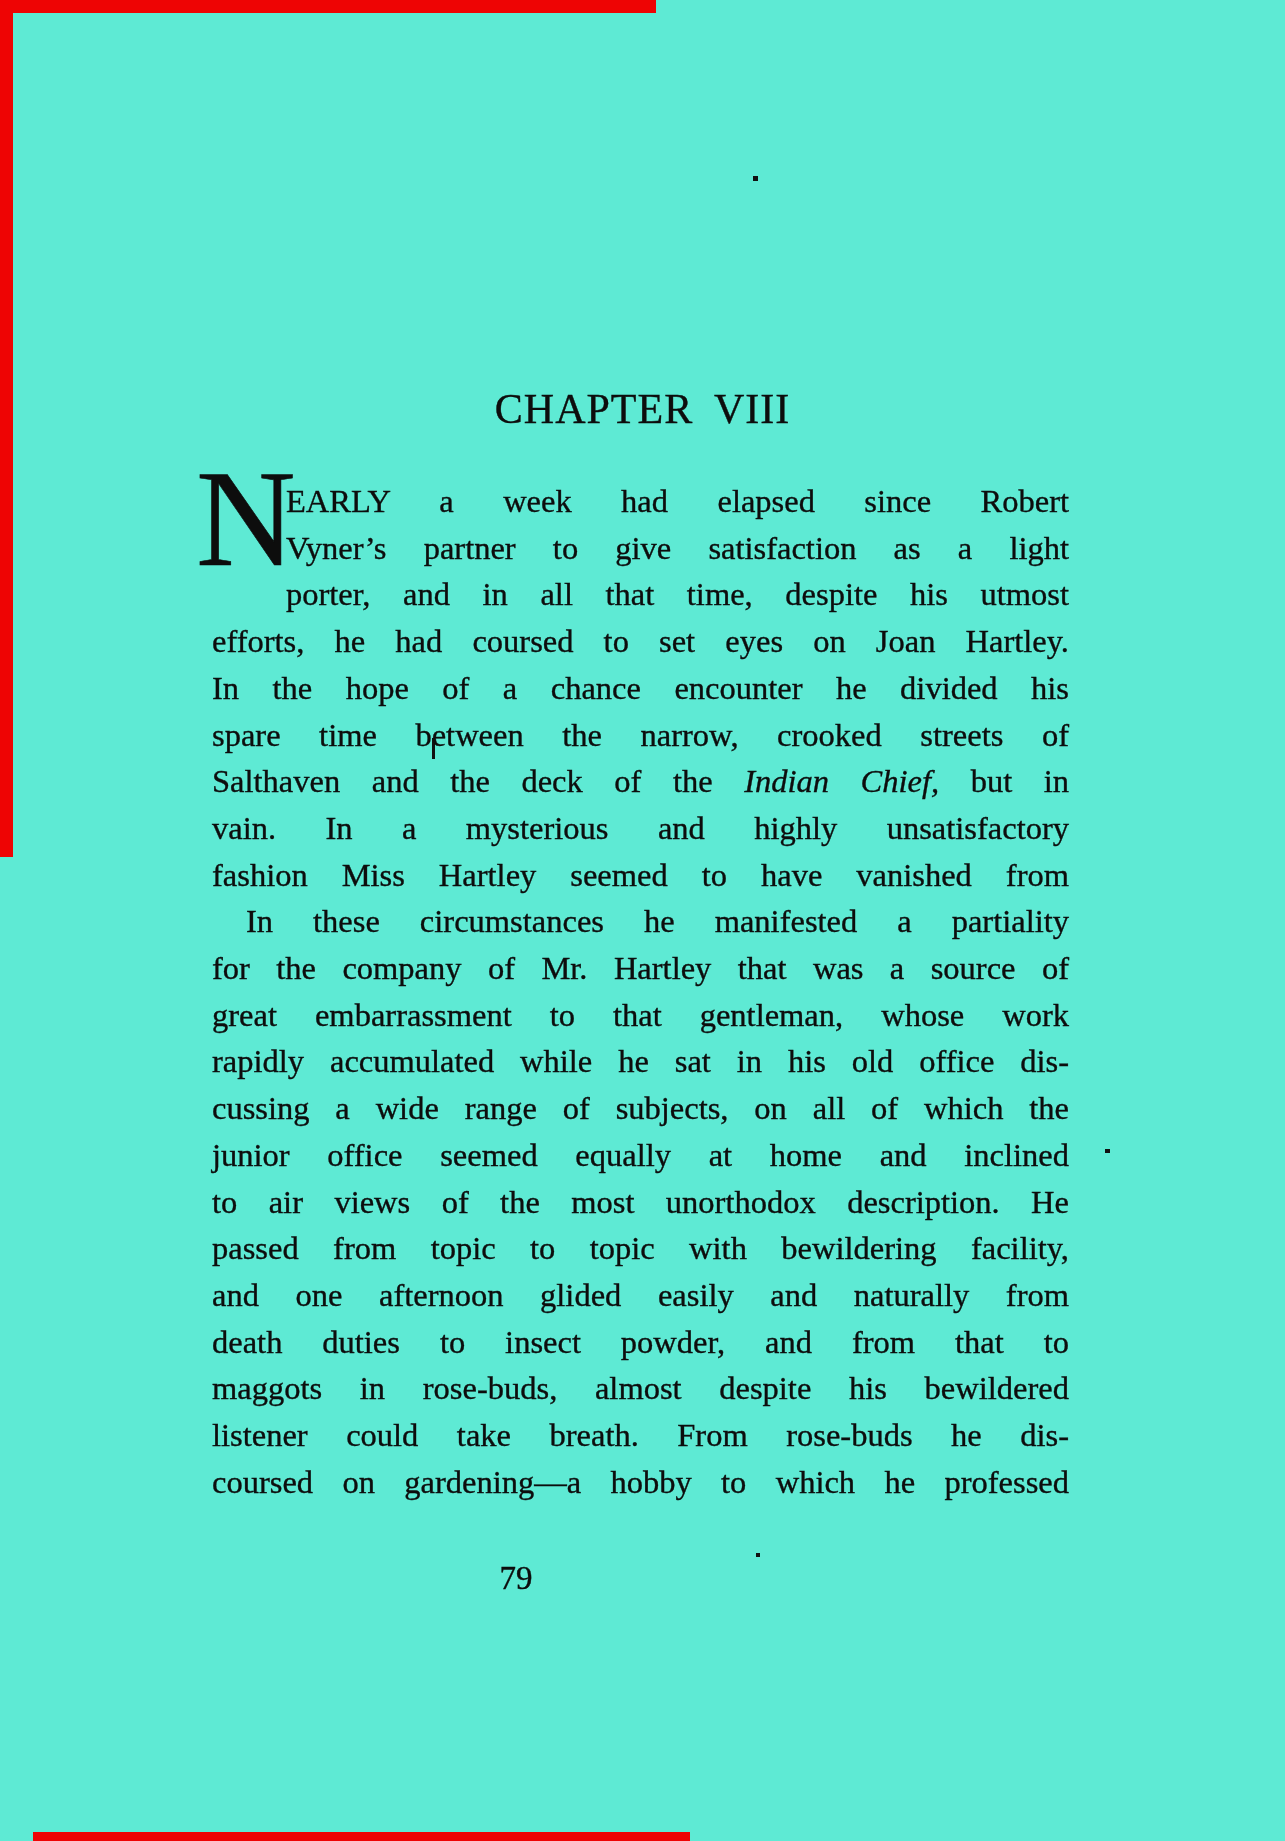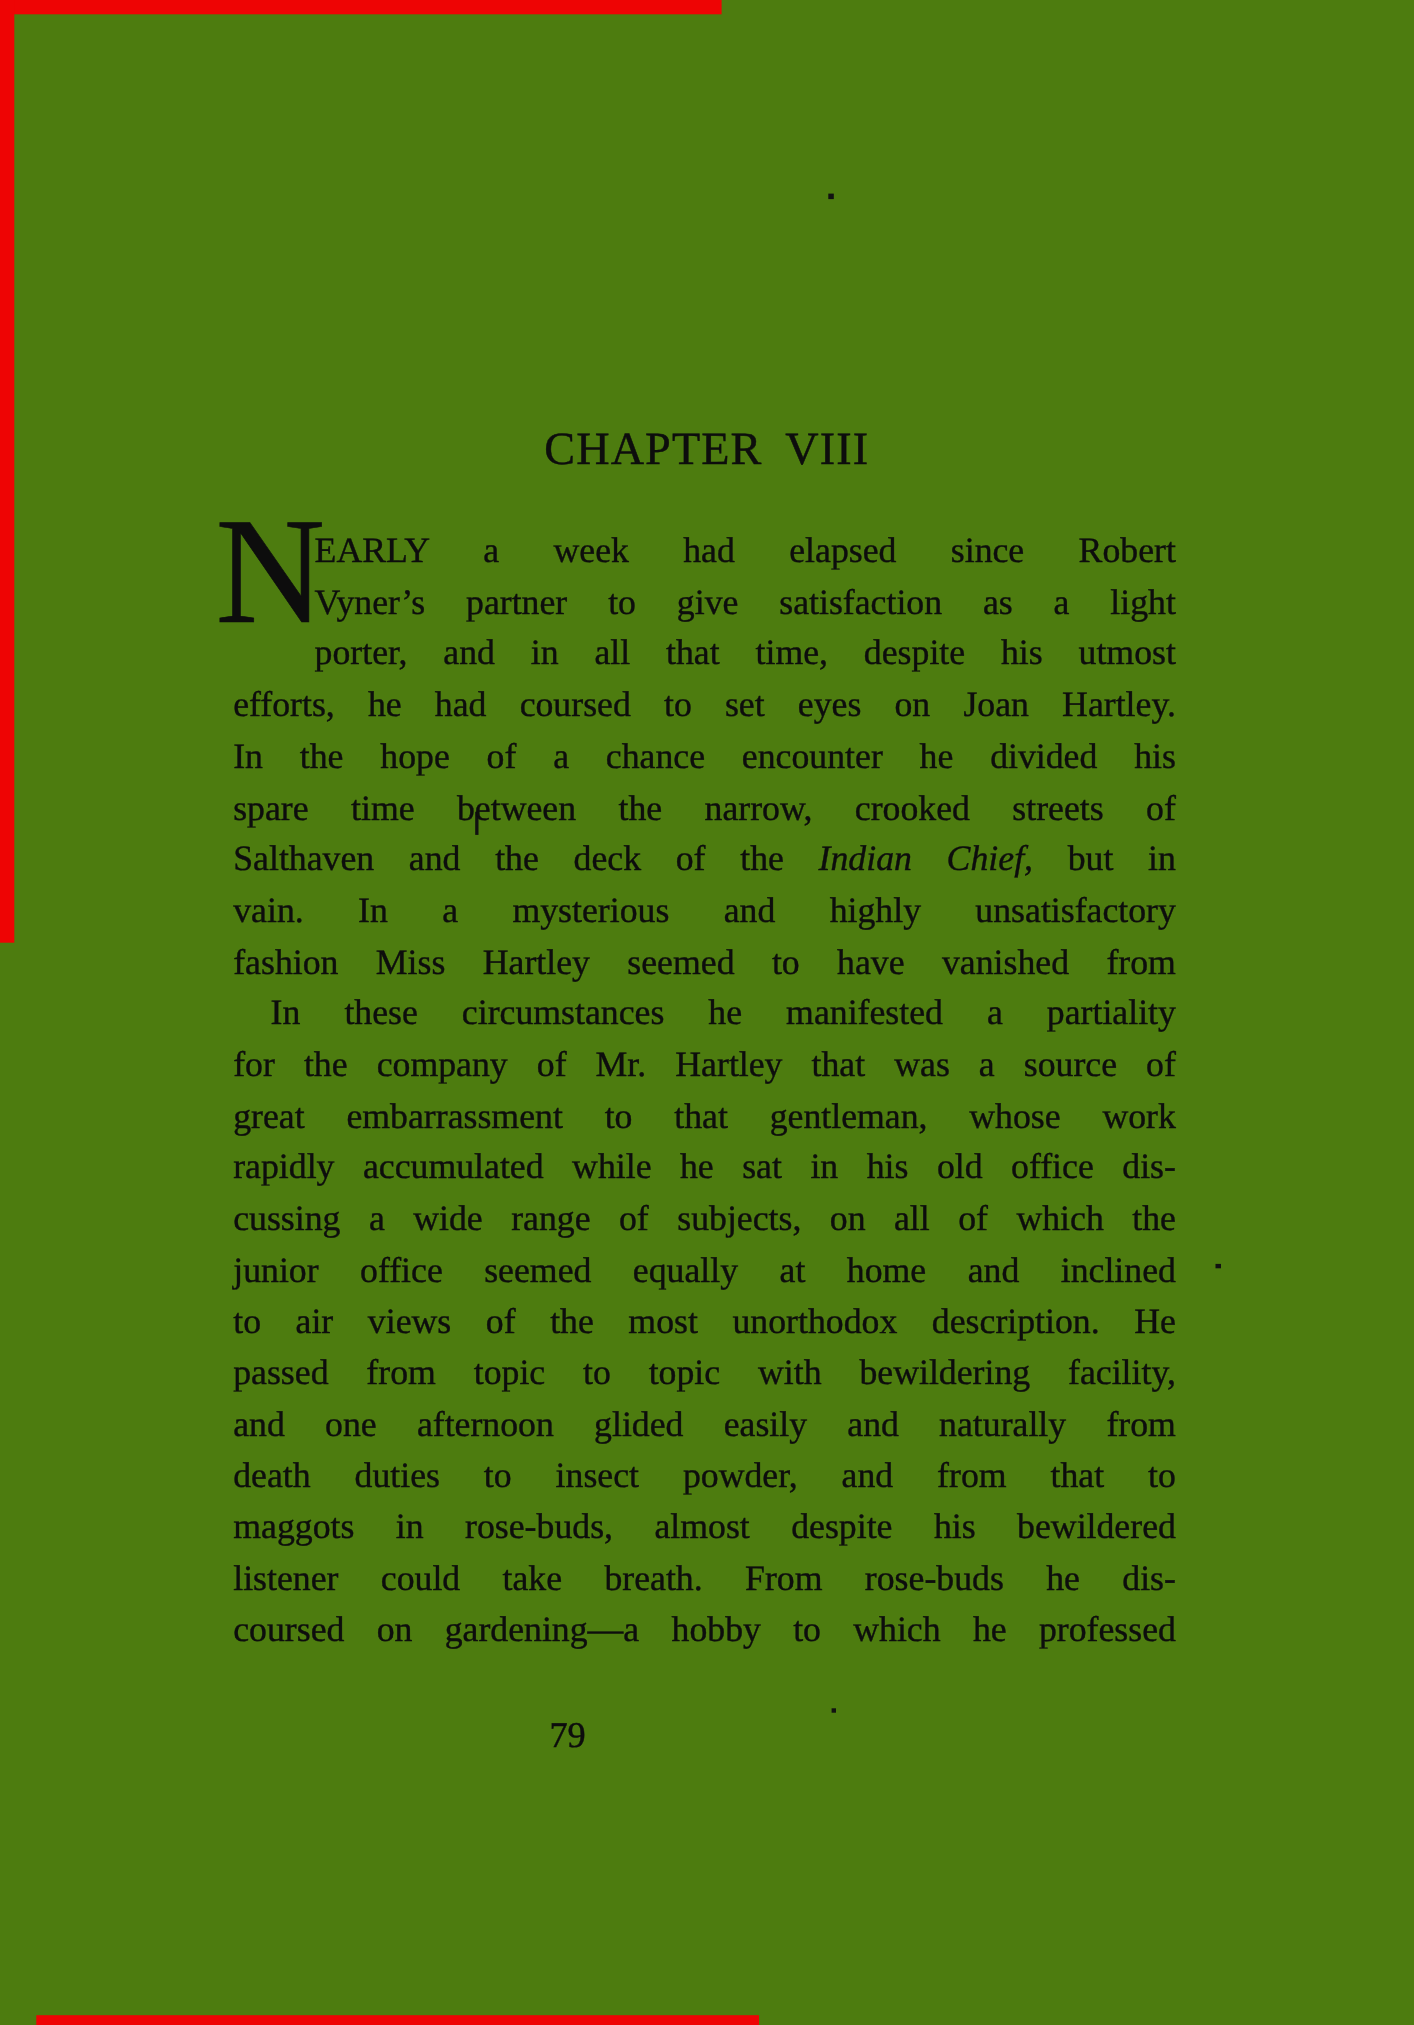--- a/index.html
+++ b/index.html
@@ -5,21 +5,21 @@
   html, body { margin: 0; padding: 0; }
   body {
     width: 1285px;
     height: 1841px;
     position: relative;
     background: #ffffff;
     font-family: "Liberation Serif", serif;
     color: #0d0d0d;
     overflow: hidden;
   }
-  .page { position: absolute; inset: 0; background: #4d7c0f; }
+  .page { position: absolute; inset: 0; background: #5eead4; }
 
   
   .edge-mark { position: absolute; background: #ee0404; }
   .edge-top    { left: 0; top: 0; width: 656px; height: 13px; }
   .edge-left   { left: 0; top: 0; width: 13px; height: 857px; }
   .edge-bottom { left: 33px; top: 1832px; width: 657px; height: 9px; }
 
   .chapter-heading {
     position: absolute;
     left: 0; top: 385px;

